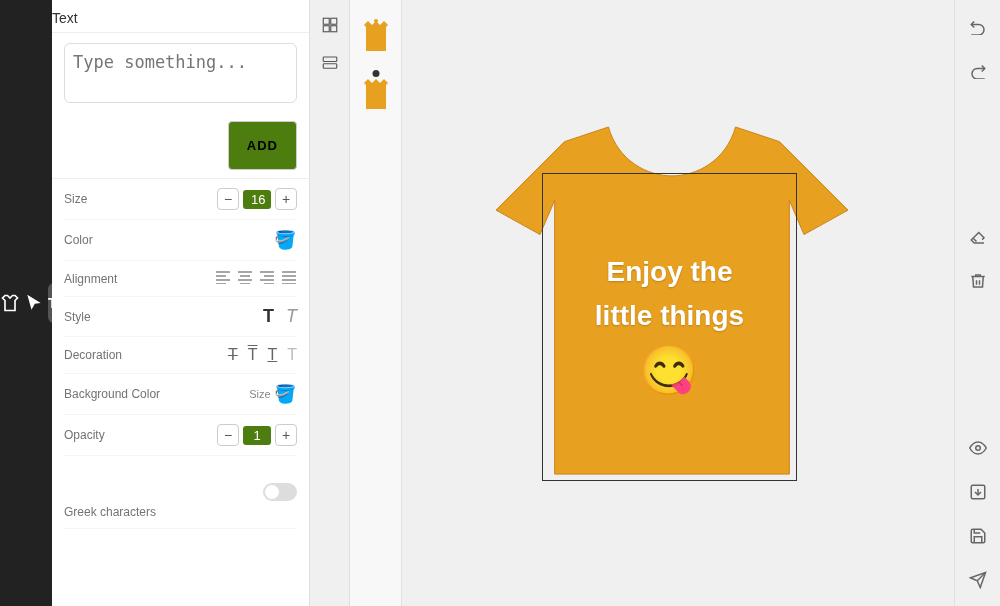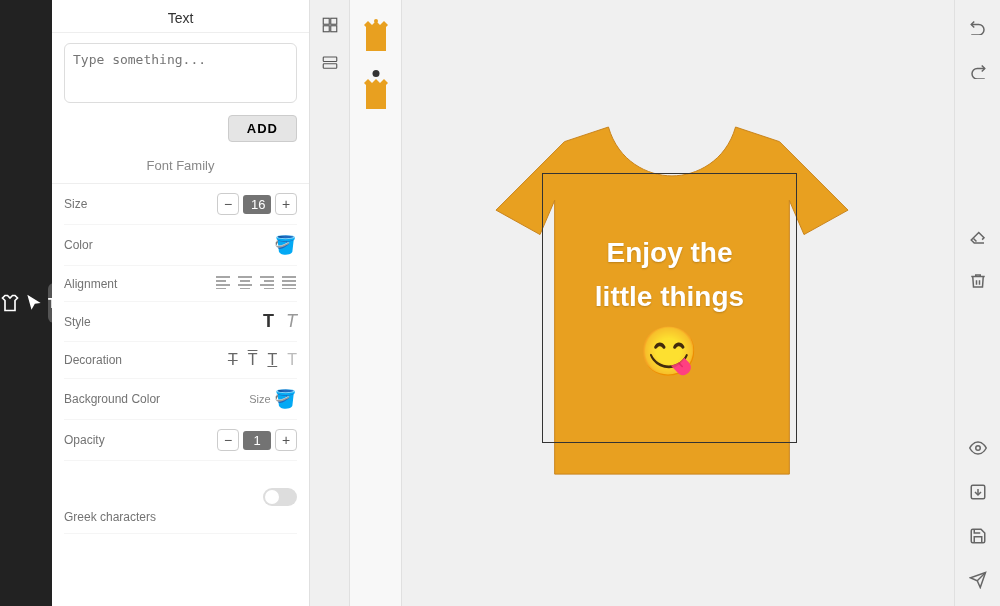--- a/index.html
+++ b/index.html
@@ -44,48 +44,47 @@
     .panel {
       width: 258px;
       background: #fff;
       border-right: 1px solid #e0e0e0;
       display: flex;
       flex-direction: column;
       flex-shrink: 0;
       overflow-y: auto;
     }
     .panel-header {
-      text-align: center;
       padding: 10px 0 6px;
       font-size: 14px;
       color: #333;
       border-bottom: 1px solid #eee;
     }
     .text-input-area {
-      margin: 10px 12px 12px;
+      margin: 10px 12px 18px;
       border: 1px solid #ddd;
       border-radius: 6px;
       padding: 8px;
-      font-size: 13px;
+      font-size: 17px;
       color: #aaa;
       min-height: 60px;
       resize: none;
       width: calc(100% - 24px);
       outline: none;
     }
     .add-btn-row {
       display: flex;
       justify-content: flex-end;
       padding: 0 12px 8px;
     }
     .add-btn {
-      background: #e5e5e5;
+      background: #4d7c0f;
       border: 1px solid #ccc;
       border-radius: 4px;
-      padding: 5px 18px;
+      padding: 16px 18px;
       font-size: 13px;
       font-weight: 600;
       cursor: pointer;
       letter-spacing: 1px;
     }
 
     
     .tabs {
       display: flex;
       border-bottom: 1px solid #eee;
@@ -140,21 +139,21 @@
       cursor: pointer;
       display: flex;
       align-items: center;
       justify-content: center;
       color: #555;
     }
     .stepper-val {
       width: 28px;
       text-align: center;
       font-size: 13px;
-      background: #737373;
+      background: #4d7c0f;
       color: #fff;
       border-radius: 3px;
       padding: 2px 8px;
     }
 
     
     .align-icons {
       display: flex;
       gap: 6px;
     }
@@ -239,21 +238,21 @@
       width: 100%;
       height: 100%;
     }
 
     
     .design-overlay {
       position: absolute;
       top: 90px;
       left: 60px;
       width: 255px;
-      height: 270px;
+      height: 308px;
       border: 1.5px solid #333;
       display: flex;
       flex-direction: column;
       align-items: center;
       justify-content: center;
       gap: 10px;
     }
     .design-text {
       color: #fff;
       font-size: 28px;
@@ -370,21 +369,20 @@
   </button>
 </div>
 
 <div class="panel">
   <div class="panel-header">Text</div>
   <textarea class="text-input-area" placeholder="Type something..." style=""></textarea>
   <div class="add-btn-row">
     <button class="add-btn">ADD</button>
   </div>
   <div class="tabs">
-    <div class="tab">Font Family</div>
   </div>
   <div class="options">
 
     <div class="option-row">
       <span class="option-label">Size</span>
       <div class="option-controls">
         <button class="stepper-btn">−</button>
         <span class="stepper-val">16</span>
         <button class="stepper-btn">+</button>
       </div>

